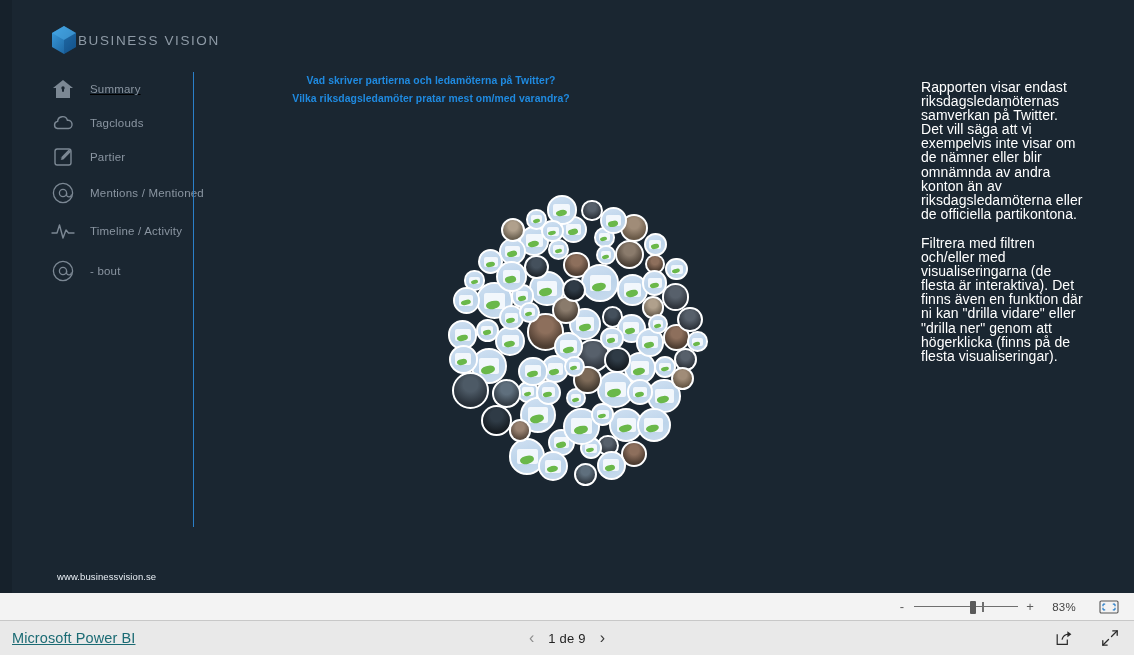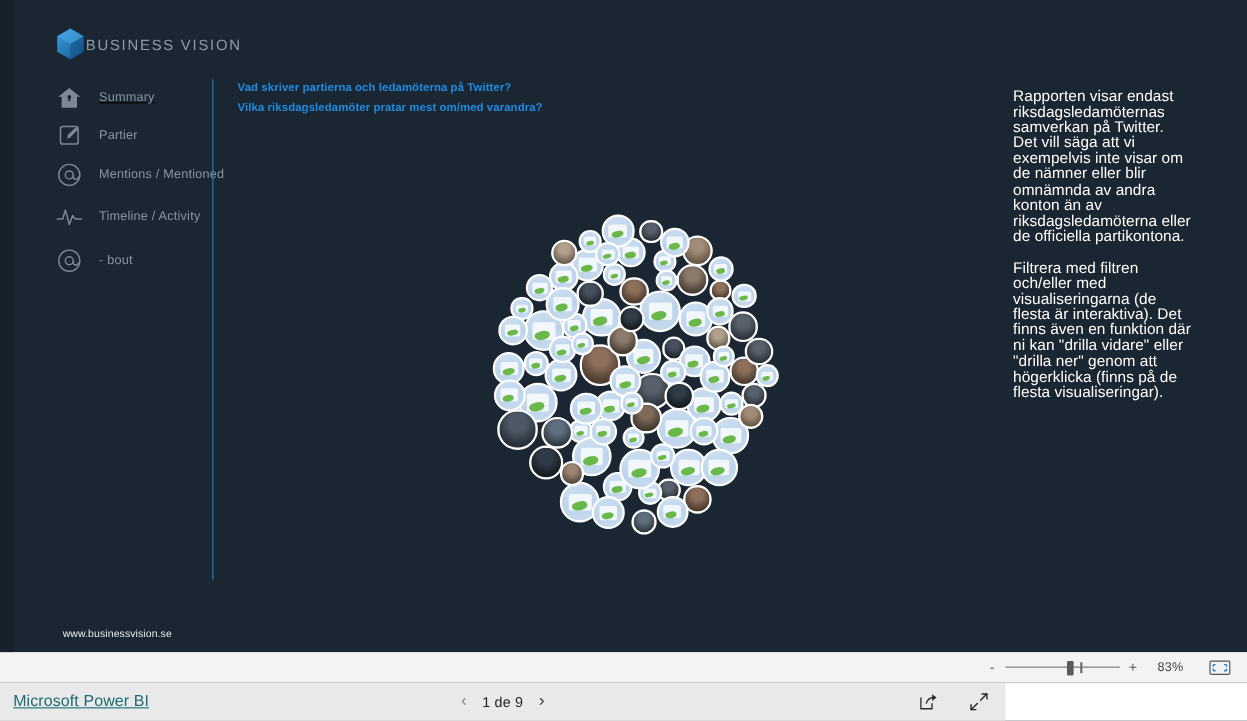--- a/index.html
+++ b/index.html
@@ -93,20 +93,21 @@
     width: 1.4px;
     height: 455px;
     background: #2a7fc9;
   }
 
   
   .questions {
     position: absolute;
     left: 216px; top: 72px;
     width: 430px;
+    text-align: center;
   }
   .question-link {
     display: block;
     font-size: 10.4px;
     font-weight: bold;
     color: #1f8ae0;
     line-height: 18px;
     text-decoration: none;
     letter-spacing: 0.05px;
     cursor: pointer;
@@ -233,21 +234,21 @@
     display: flex;
     align-items: center;
     justify-content: center;
     cursor: pointer;
   }
 
   
   .actionbar {
     position: absolute;
     left: 0; top: 621px;
-    width: 914px; height: 34px;
+    width: 1134px; height: 34px;
     background: #e9e9e9;
     display: flex;
     align-items: center;
   }
   .pbi-link {
     position: absolute;
     left: 12px;
     font-size: 14.5px;
     color: #1b6b74;
     text-decoration: underline;
@@ -322,20 +323,28 @@
       <span class="nav-icon">
         <svg width="24" height="24" viewBox="0 0 24 24" fill="#7c8894">
           <path d="M12 3 L22 11 L19 11 L19 21 L5 21 L5 11 L2 11 Z"></path>
           <circle cx="12" cy="11" r="1.7" fill="#1a2631"></circle>
           <rect x="11" y="11.5" width="2" height="3.2" fill="#1a2631"></rect>
         </svg>
       </span>
       <span class="nav-label">Summary</span>
     </div>
 
+    <div class="nav-item r1">
+      <span class="nav-icon">
+        <svg width="24" height="24" viewBox="0 0 24 24" fill="none" stroke="#7c8894" stroke-width="1.4">
+          <path d="M6.5 17.5 A3.6 3.6 0 0 1 6.6 10.4 A5 5 0 0 1 16.4 9.3 A3.9 3.9 0 0 1 17.4 17.5 Z"></path>
+        </svg>
+      </span>
+      <span class="nav-label">Tagclouds</span>
+    </div>
 
     <div class="nav-item r2">
       <span class="nav-icon">
         <svg width="24" height="24" viewBox="0 0 24 24" fill="none" stroke="#7c8894" stroke-width="1.4">
           <rect x="4" y="4" width="16" height="16" rx="2.2"></rect>
           <path d="M17.8 4.6 L20 6.8 L12.4 14.4 L9.6 15 L10.2 12.2 Z" fill="#7c8894" stroke="none"></path>
           <path d="M9.6 15 L10.2 12.2" stroke="#1a2631" stroke-width="0.8"></path>
         </svg>
       </span>
       <span class="nav-label">Partier</span>

